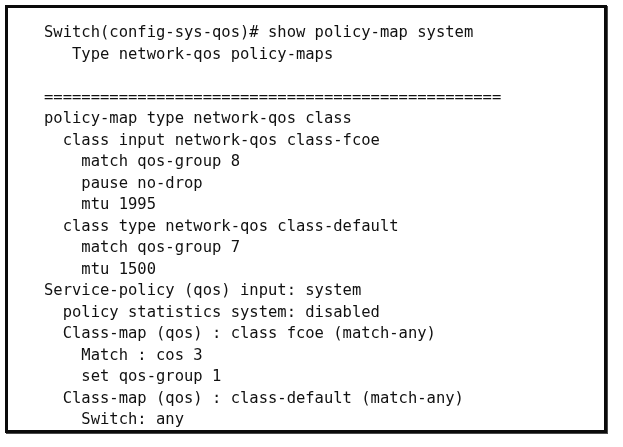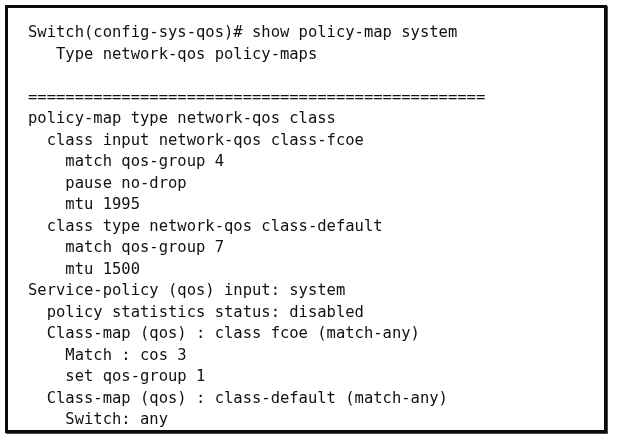--- a/index.html
+++ b/index.html
@@ -46,20 +46,21 @@
     line-height: 21.5px;
     color: #111111;
     white-space: pre;
     letter-spacing: 0px;
     font-weight: 500;
   }
 
   .term-line {
     white-space: pre;
     min-height: 21.5px;
+    margin-left: 16px;
   }
 
   .term-line.blank {
     
   }
 
   .term-line.separator {
     letter-spacing: 0px;
   }
 </style>
@@ -69,28 +70,28 @@
 <div id="screenshot-root">
 
   <div id="terminal-window">
 
     <pre id="terminal-output"><span class="term-line">Switch(config-sys-qos)# show policy-map system</span>
 <span class="term-line">   Type network-qos policy-maps</span>
 <span class="term-line blank"></span>
 <span class="term-line separator">=================================================</span>
 <span class="term-line">policy-map type network-qos class</span>
 <span class="term-line">  class input network-qos class-fcoe</span>
-<span class="term-line">    match qos-group 4</span>
+<span class="term-line">    match qos-group 8</span>
 <span class="term-line">    pause no-drop</span>
 <span class="term-line">    mtu 1995</span>
 <span class="term-line">  class type network-qos class-default</span>
 <span class="term-line">    match qos-group 7</span>
 <span class="term-line">    mtu 1500</span>
 <span class="term-line">Service-policy (qos) input: system</span>
-<span class="term-line">  policy statistics status: disabled</span>
+<span class="term-line">  policy statistics system: disabled</span>
 <span class="term-line">  Class-map (qos) : class fcoe (match-any)</span>
 <span class="term-line">    Match : cos 3</span>
 <span class="term-line">    set qos-group 1</span>
 <span class="term-line">  Class-map (qos) : class-default (match-any)</span>
 <span class="term-line">    Switch: any</span>
 <span class="term-line">    set qos-group 0</span></pre>
 
   </div>
 </div>
 

